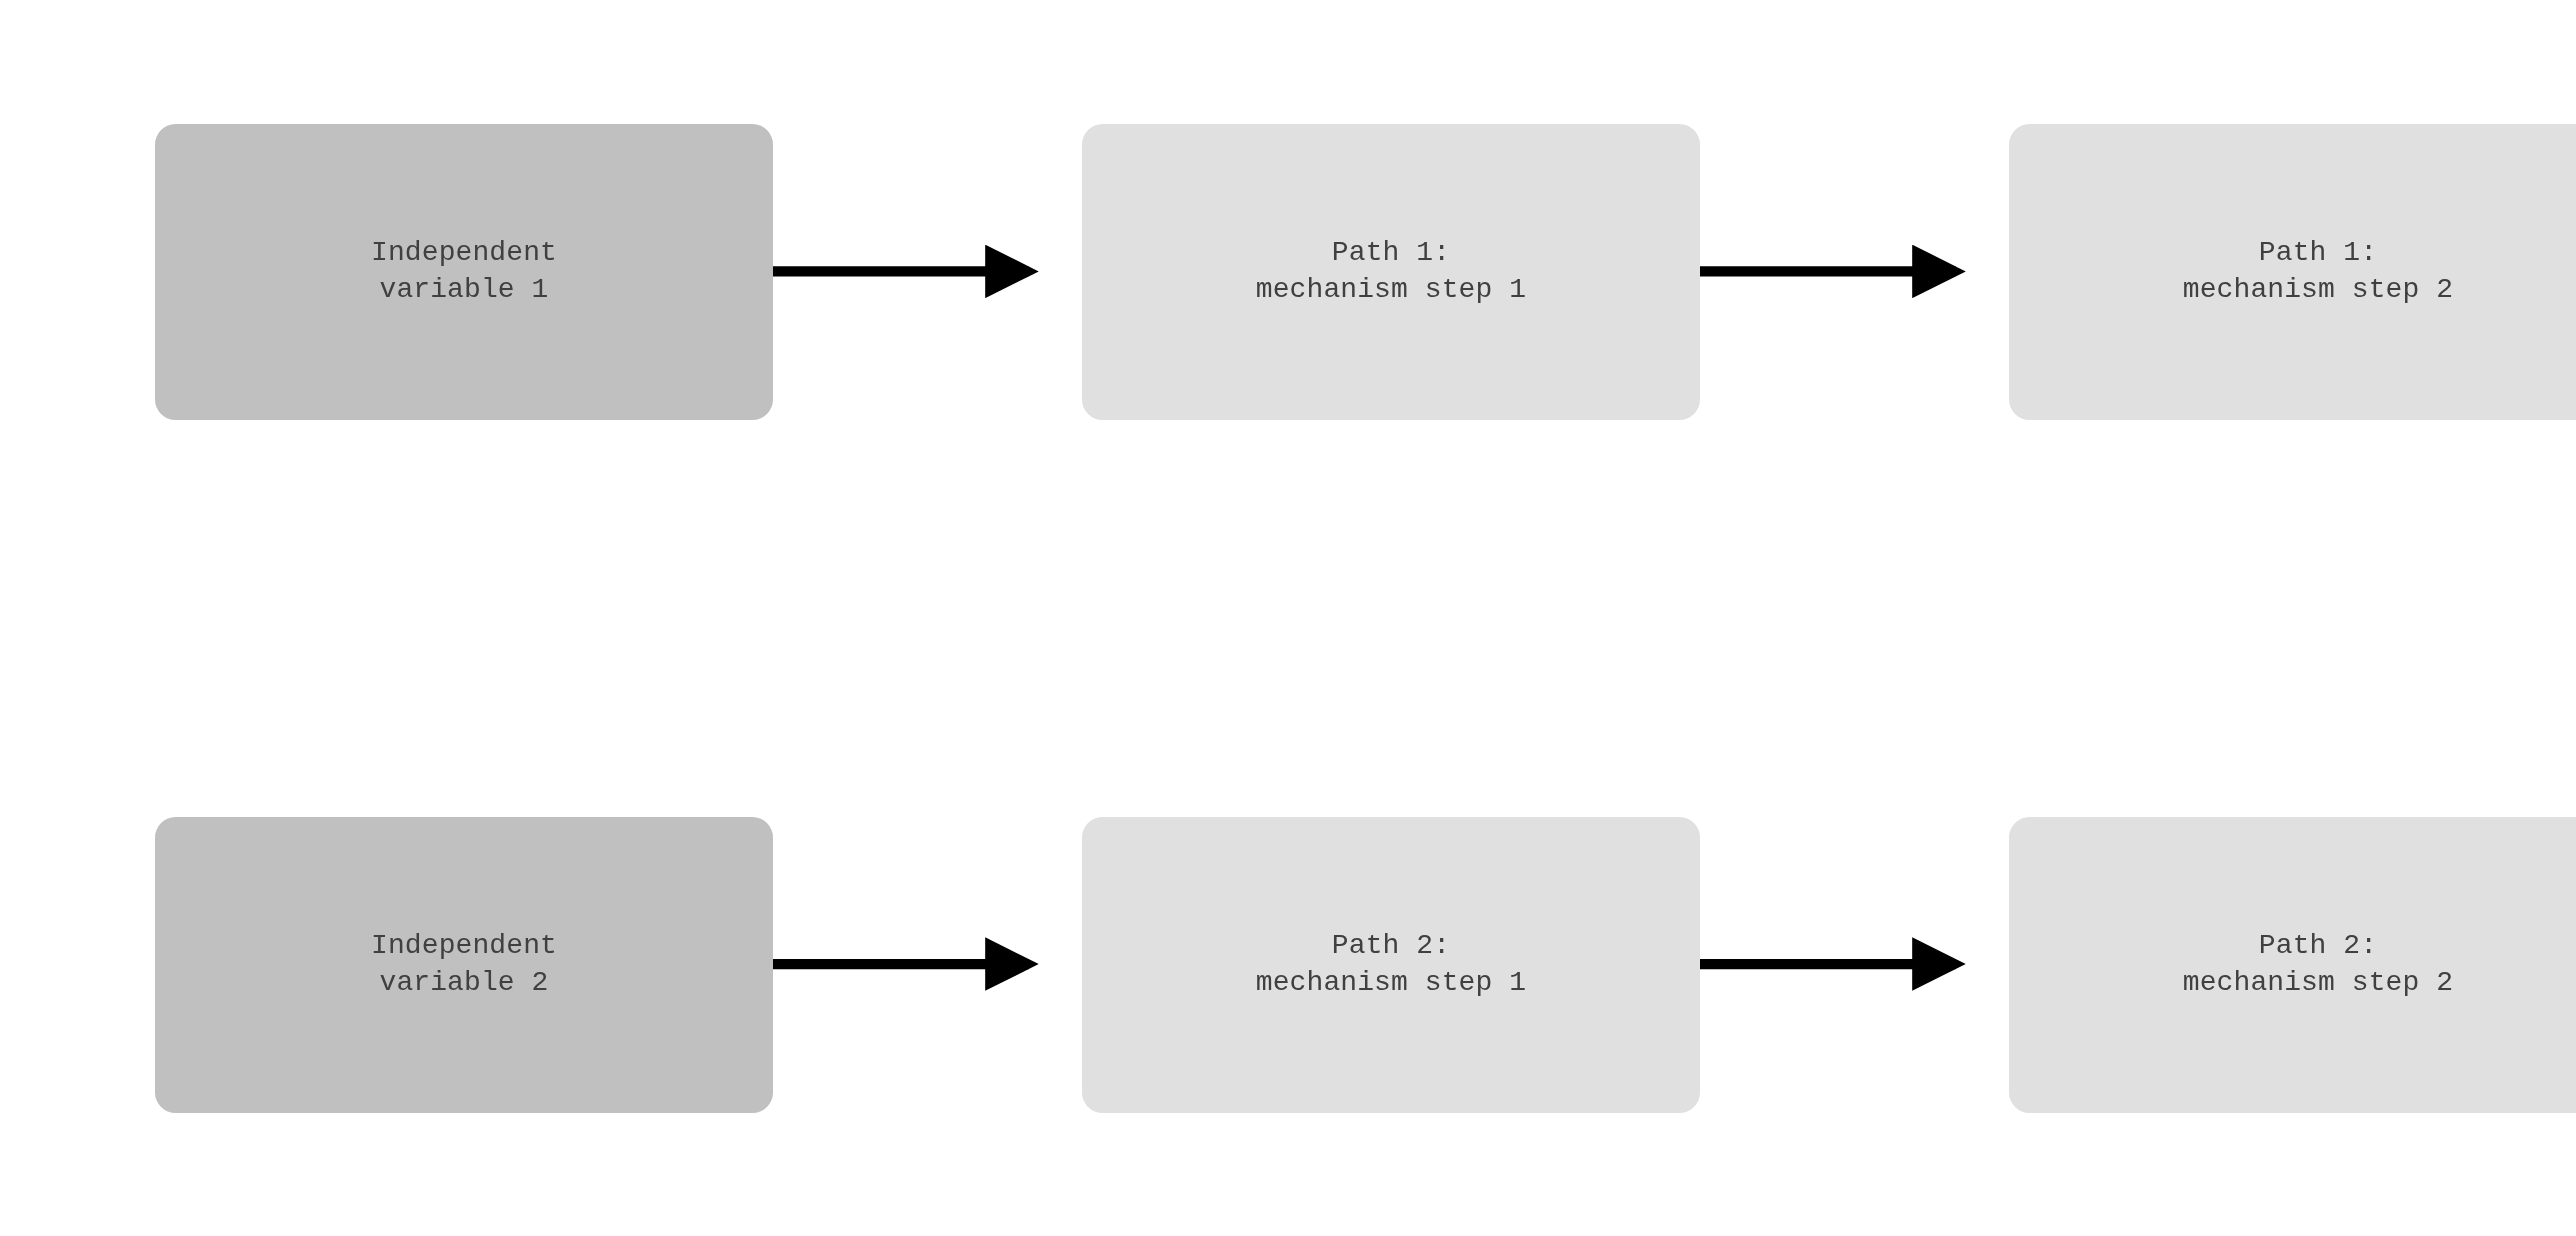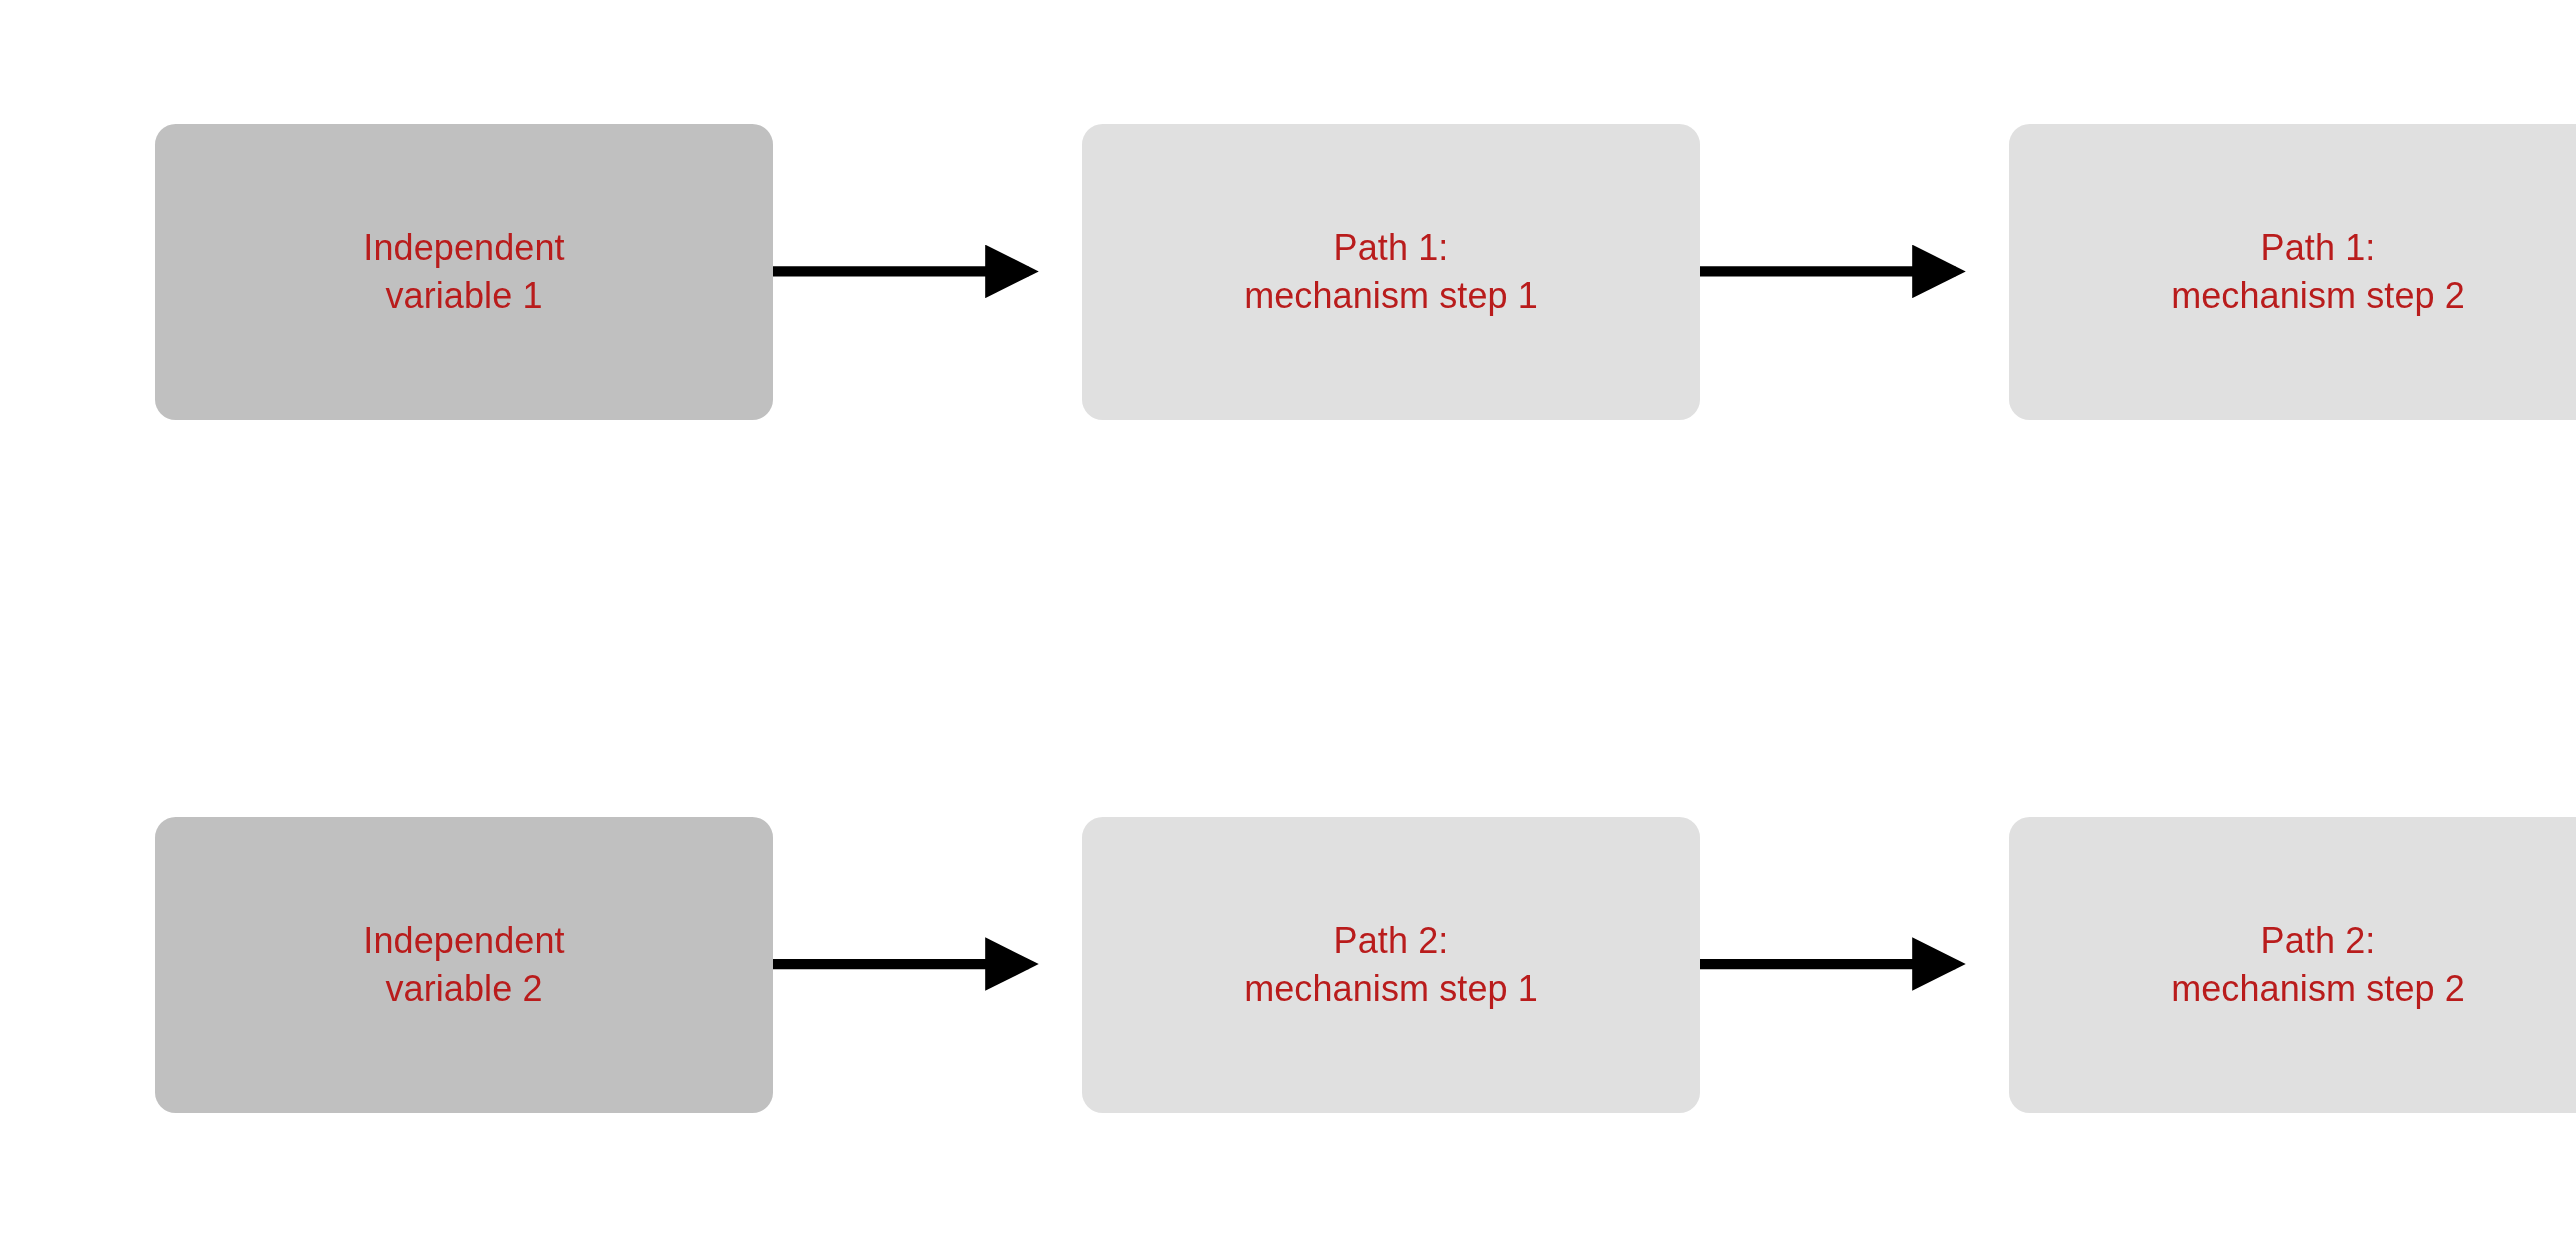--- a/index.html
+++ b/index.html
@@ -19,27 +19,28 @@
     overflow: hidden;
   }
   .node {
     position: absolute;
     display: flex;
     align-items: center;
     justify-content: center;
     text-align: center;
     border-radius: 20.6px;
     box-sizing: border-box;
-    color: #b91c1c;
-    font-size: 36px;
+    color: #404040;
+    font-size: 28px;
     line-height: 1.32;
     font-weight: 400;
     letter-spacing: 0.1px;
     white-space: pre-line;
     padding: 0 15.5px;
+    font-family: Liberation Mono, monospace;
   }
   .node.variable  { background: #c0c0c0; }
   .node.mechanism { background: #e0e0e0; }
 
   #edges {
     position: absolute;
     left: 0;
     top: 0;
     width: 3709px;
     height: 1236px;

